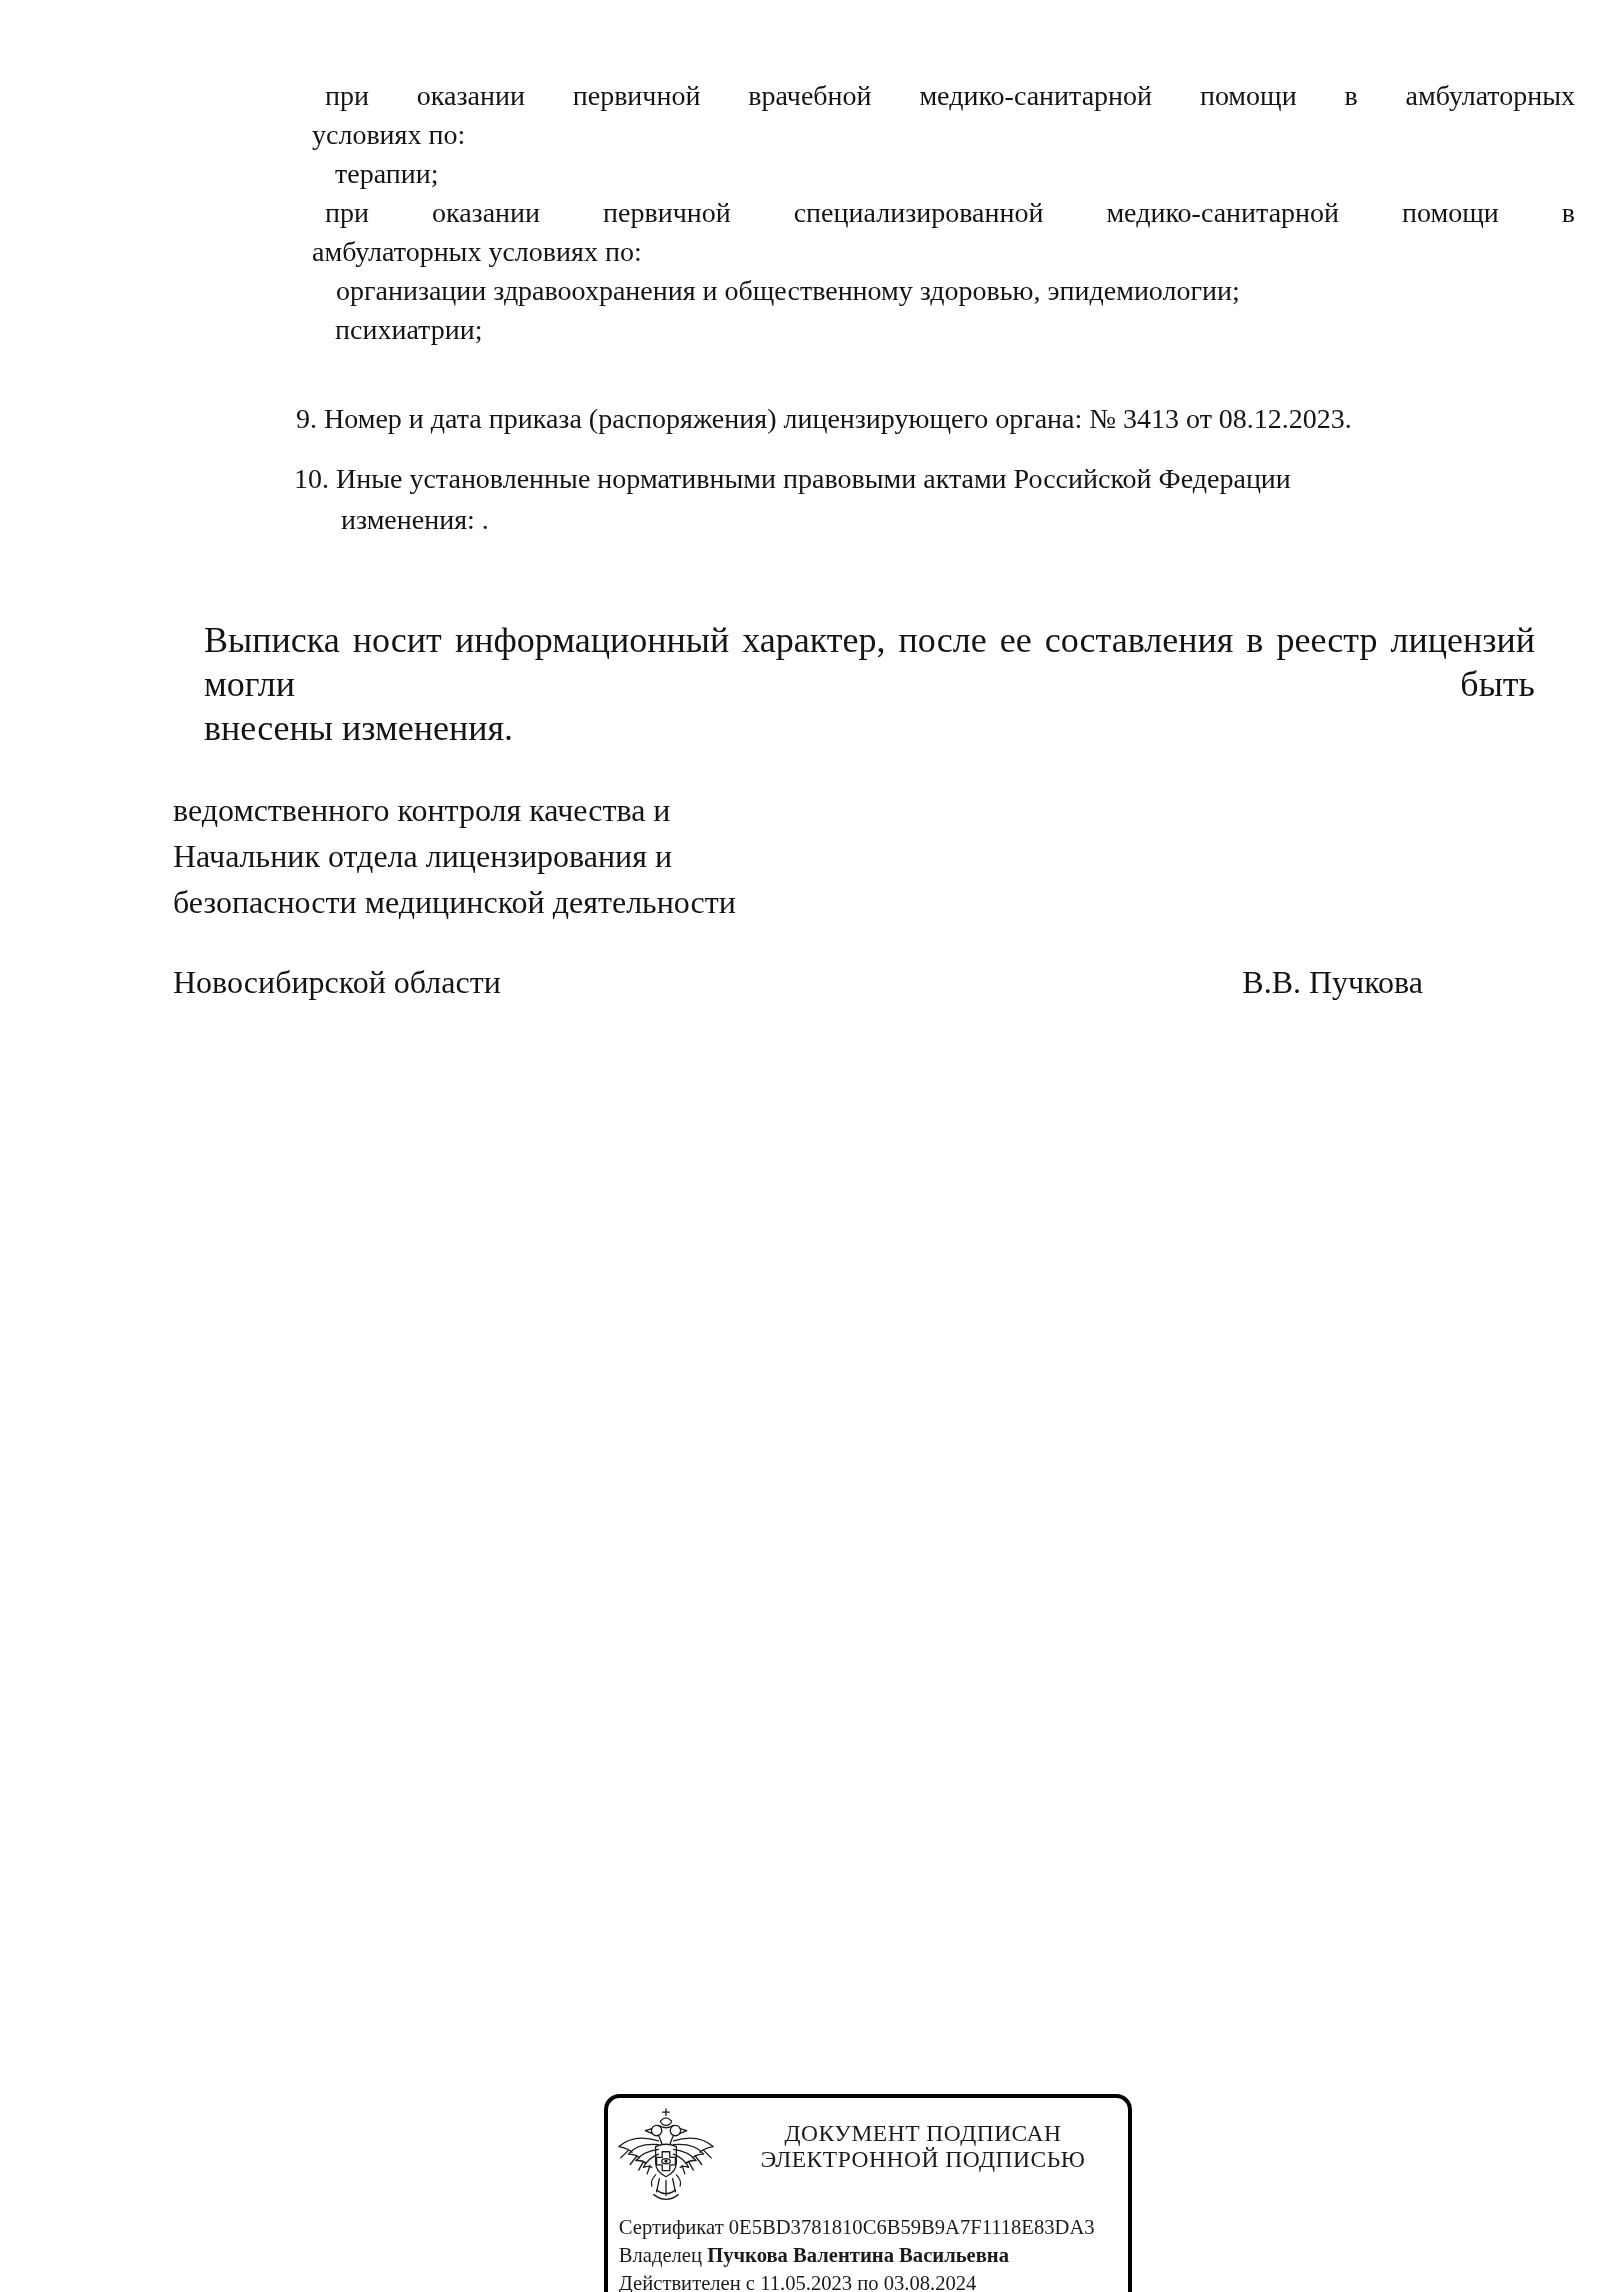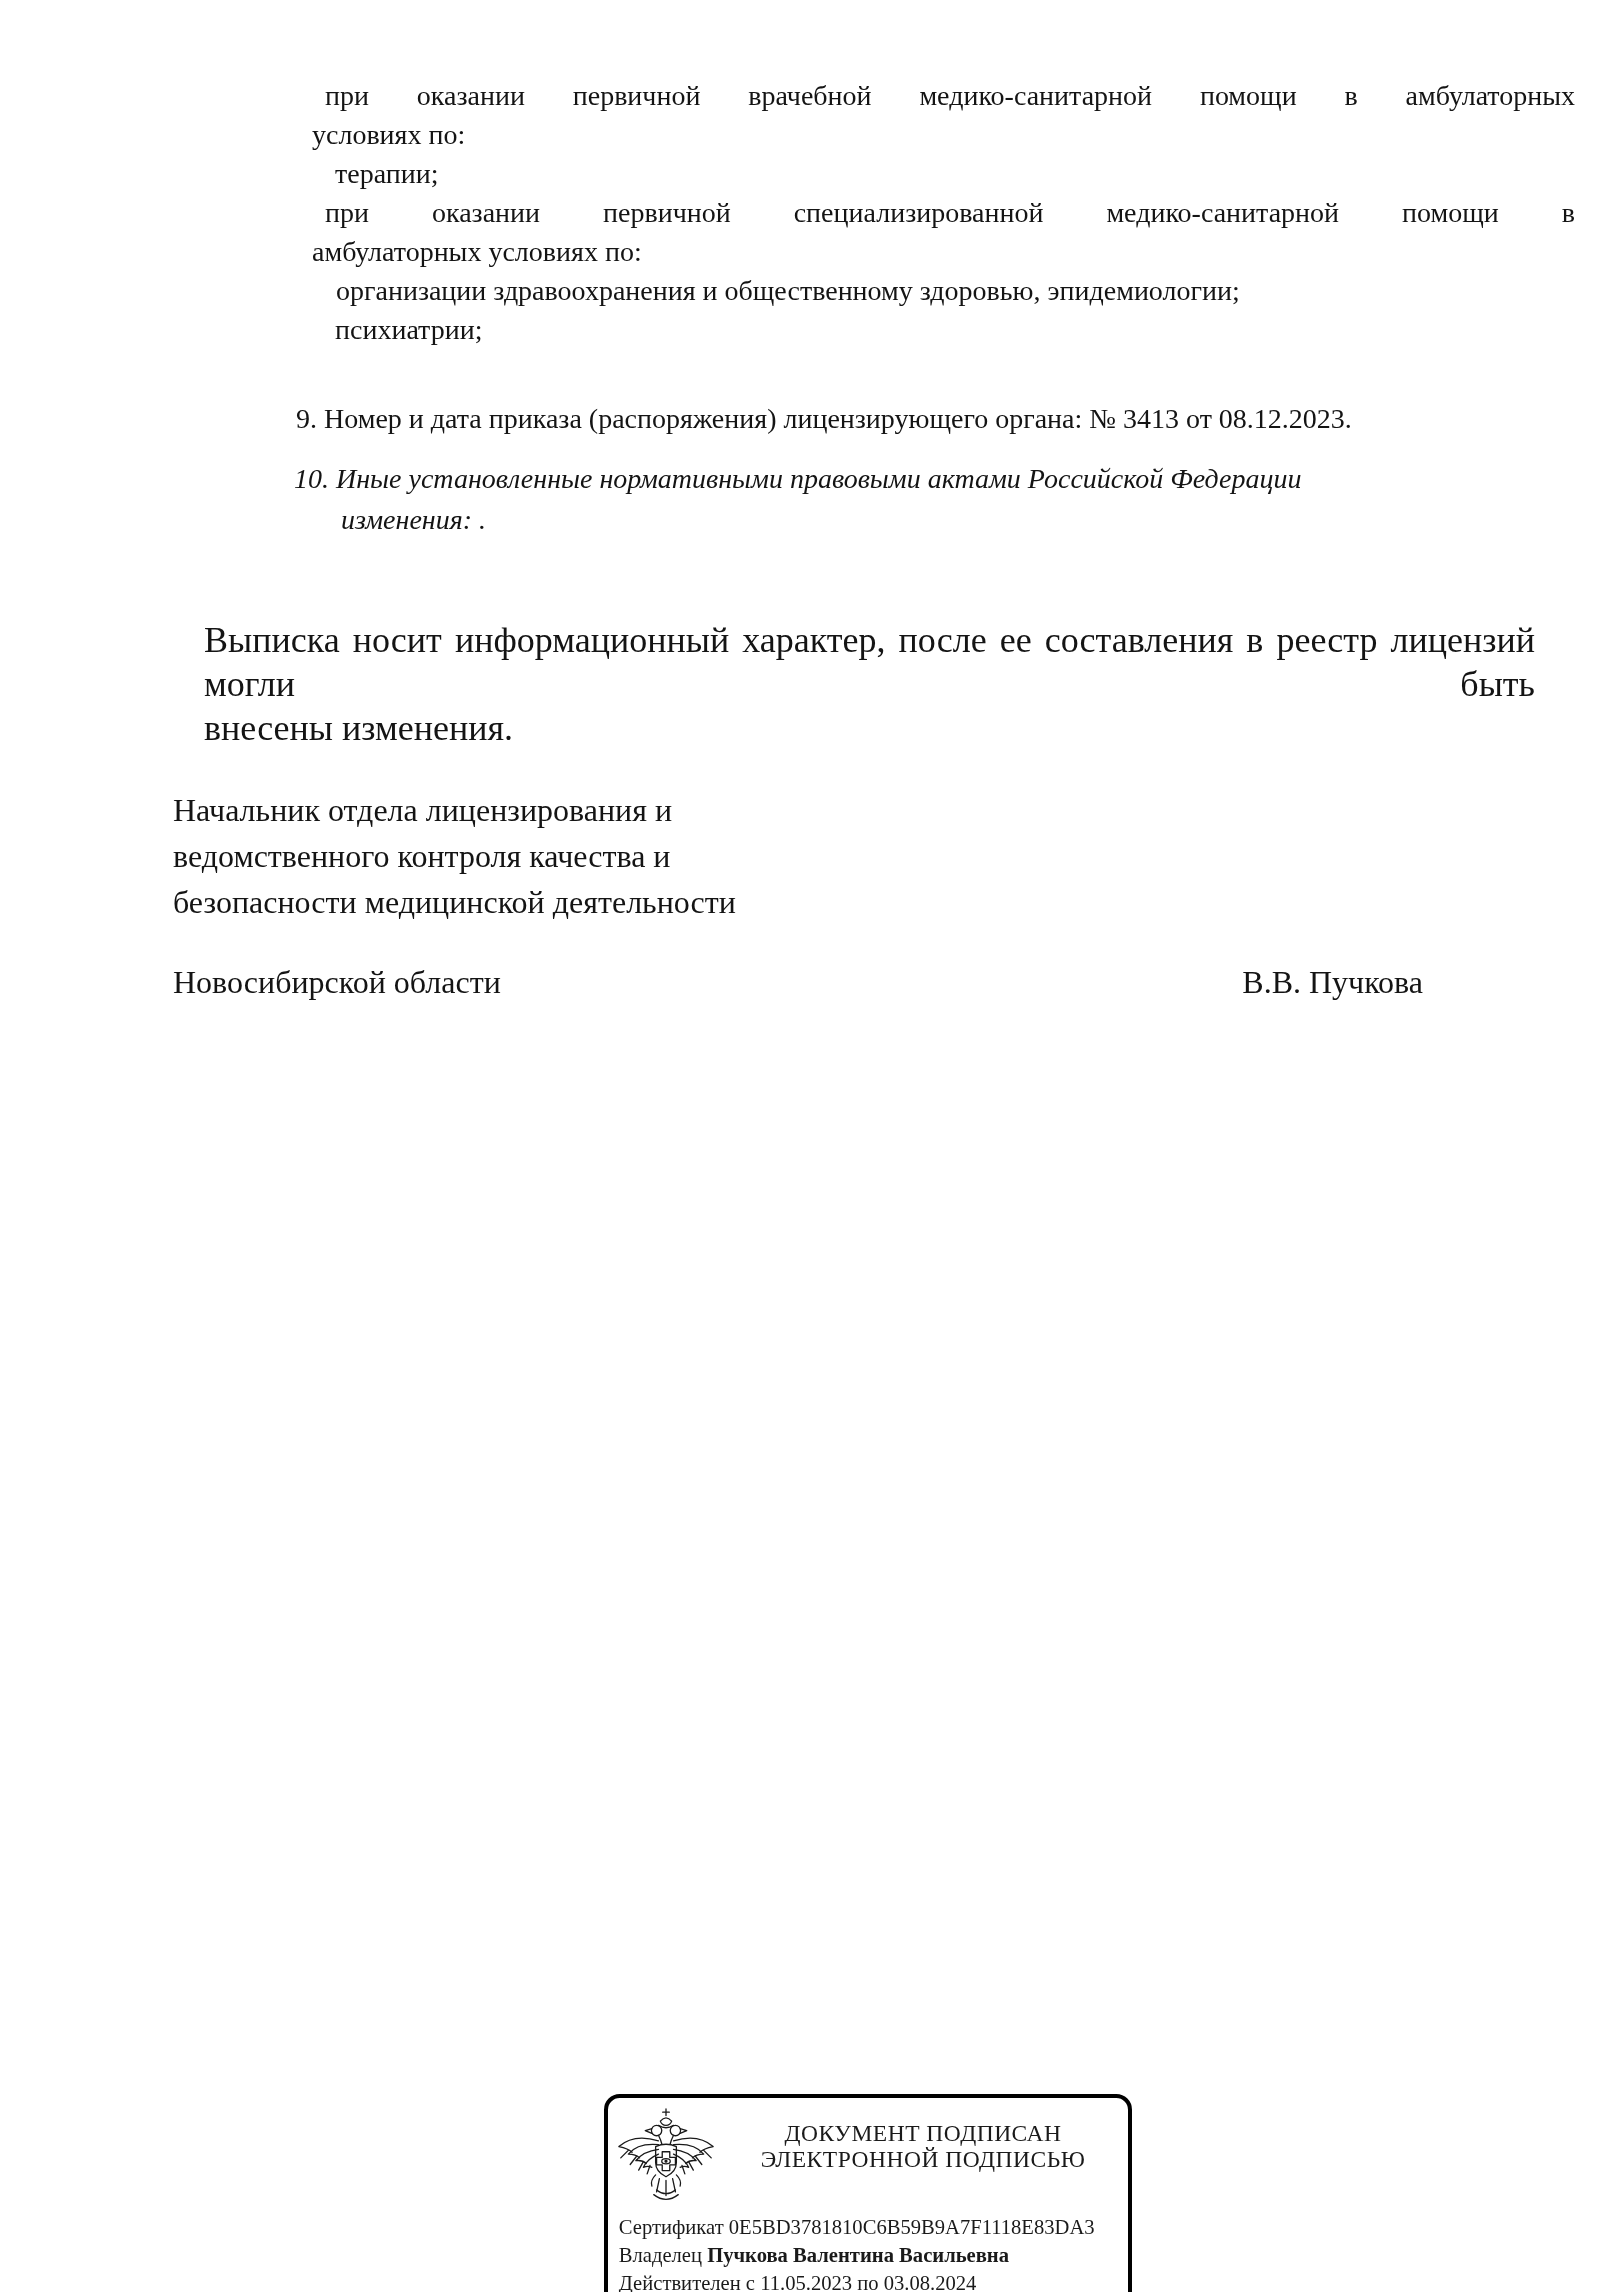--- a/index.html
+++ b/index.html
@@ -12,21 +12,21 @@
     overflow:hidden;
   }
   
   .activities{position:absolute;top:76px;left:0;right:0;font-size:28px;line-height:39px;}
   .a-just{margin-left:325px;margin-right:46px;text-align:justify;text-align-last:justify;white-space:normal;}
   .a-hang{margin-left:312px;white-space:nowrap;}
   .a-item{margin-left:335px;white-space:nowrap;}
   .a-item2{margin-left:336px;white-space:nowrap;}
   
   .item9{position:absolute;top:398px;left:296px;right:73px;font-size:28px;line-height:41px;white-space:nowrap;}
-  .item10{position:absolute;top:458px;left:294px;right:63px;font-size:28px;line-height:41px;font-style:italic;}
+  .item10{position:absolute;top:458px;left:294px;right:63px;font-size:28px;line-height:41px;}
   .item10 .cont{padding-left:47px;}
   .item10 .first{white-space:nowrap;}
   
   .note{position:absolute;top:618px;left:204px;right:86px;font-size:36px;line-height:44px;}
   .note .first{text-align:justify;text-align-last:justify;}
   
   .signature{position:absolute;top:787px;left:173px;right:198px;font-size:32px;line-height:46px;}
   .sig-last{display:flex;justify-content:space-between;align-items:flex-end;margin-top:34px;}
   
   .stamp{
@@ -67,22 +67,22 @@
     <div class="first">10. Иные установленные нормативными правовыми актами Российской Федерации</div>
     <div class="cont">изменения: .</div>
   </div>
 
   <div class="note">
     <div class="first">Выписка носит информационный характер, после ее составления в реестр лицензий могли быть</div>
     <div>внесены изменения.</div>
   </div>
 
   <div class="signature">
+    <div>ведомственного контроля качества и</div>
     <div>Начальник отдела лицензирования и</div>
-    <div>ведомственного контроля качества и</div>
     <div>безопасности медицинской деятельности</div>
     <div class="sig-last">
       <span>Новосибирской области</span>
       <span>В.В. Пучкова</span>
     </div>
   </div>
 
   <div class="stamp">
 
     <span class="emblem">

